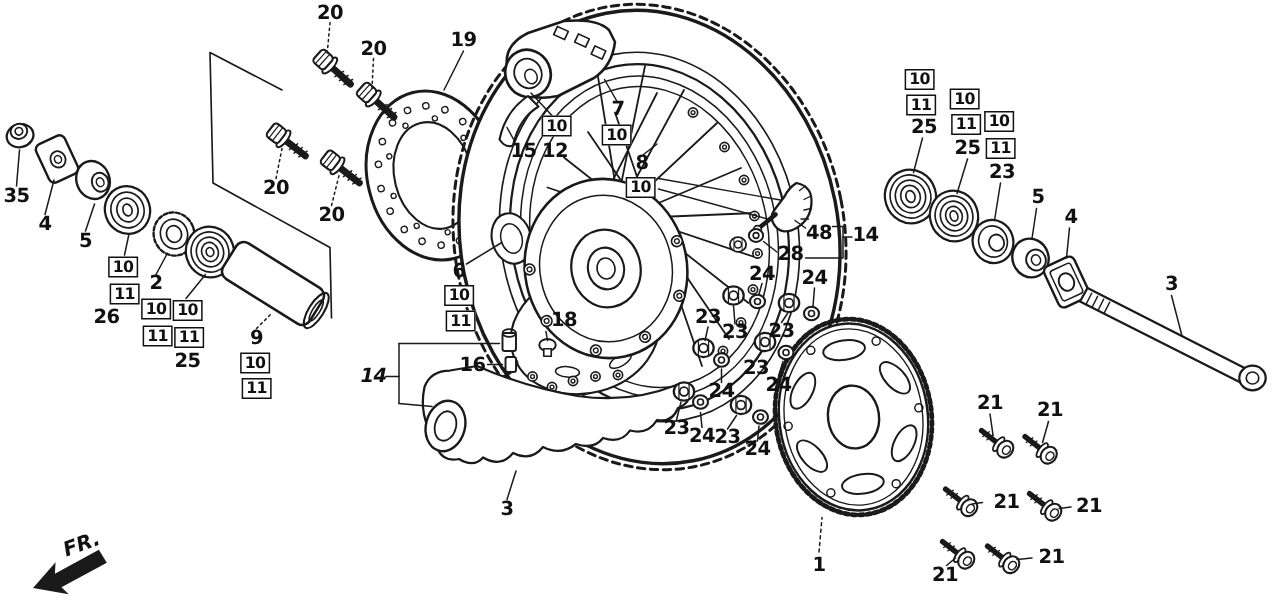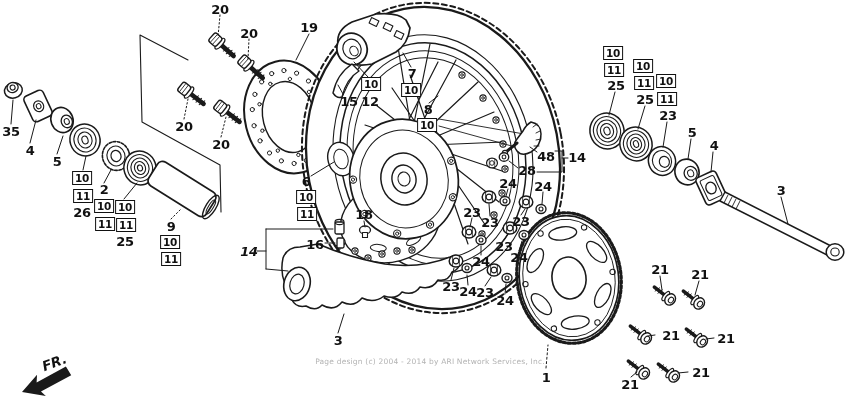--- a/index.html
+++ b/index.html
@@ -410,21 +410,21 @@
     <text class="fr-text" x="28" y="-12">FR.</text>
   </g>
 </svg>
 
 <div id="labels-layer">
       <div class="plabel" style="left: 11px; top: 131px;">35</div>
       <div class="plabel" style="left: 30px; top: 150px;">4</div>
       <div class="plabel" style="left: 57px; top: 161px;">5</div>
       <div class="plabel boxed" style="left: 82px; top: 178px;">10</div>
       <div class="plabel boxed" style="left: 83px; top: 196px;">11</div>
-      <div class="plabel" style="left: 82px; top: 212px;">26</div>
+      <div class="plabel" style="left: 71px; top: 212px;">26</div>
       <div class="plabel" style="left: 104px; top: 189px;">2</div>
       <div class="plabel boxed" style="left: 104px; top: 206px;">10</div>
       <div class="plabel boxed" style="left: 105px; top: 224px;">11</div>
       <div class="plabel boxed" style="left: 125px; top: 207px;">10</div>
       <div class="plabel boxed" style="left: 126px; top: 225px;">11</div>
       <div class="plabel" style="left: 125px; top: 241px;">25</div>
       <div class="plabel" style="left: 171px; top: 226px;">9</div>
       <div class="plabel boxed" style="left: 170px; top: 242px;">10</div>
       <div class="plabel boxed" style="left: 171px; top: 259px;">11</div>
       <div class="plabel" style="left: 220px; top: 9px;">20</div>
@@ -436,21 +436,21 @@
       <div class="plabel boxed" style="left: 371px; top: 84px;">10</div>
       <div class="plabel" style="left: 370px; top: 101px;">12</div>
       <div class="plabel" style="left: 412px; top: 73px;">7</div>
       <div class="plabel boxed" style="left: 411px; top: 90px;">10</div>
       <div class="plabel" style="left: 428px; top: 109px;">8</div>
       <div class="plabel boxed" style="left: 427px; top: 125px;">10</div>
       <div class="plabel" style="left: 306px; top: 181px;">6</div>
       <div class="plabel boxed" style="left: 306px; top: 197px;">10</div>
       <div class="plabel boxed" style="left: 307px; top: 214px;">11</div>
       <div class="plabel" style="left: 249px; top: 251px; font-style: italic;">14</div>
-      <div class="plabel" style="left: 364px; top: 214px;">18</div>
+      <div class="plabel" style="left: 376px; top: 214px;">18</div>
       <div class="plabel" style="left: 315px; top: 244px;">16</div>
       <div class="plabel" style="left: 338px; top: 340px;">3</div>
       <div class="plabel" style="left: 546px; top: 377px;">1</div>
       <div class="plabel" style="left: 546px; top: 156px;">48</div>
       <div class="plabel" style="left: 527px; top: 170px;">28</div>
       <div class="plabel" style="left: 577px; top: 157px;">14</div>
       <div class="plabel" style="left: 508px; top: 183px;">24</div>
       <div class="plabel" style="left: 543px; top: 186px;">24</div>
       <div class="plabel" style="left: 472px; top: 212px;">23</div>
       <div class="plabel" style="left: 490px; top: 222px;">23</div>
@@ -476,16 +476,15 @@
       <div class="plabel" style="left: 781px; top: 190px;">3</div>
       <div class="plabel" style="left: 660px; top: 269px;">21</div>
       <div class="plabel" style="left: 700px; top: 274px;">21</div>
       <div class="plabel" style="left: 671px; top: 335px;">21</div>
       <div class="plabel" style="left: 726px; top: 338px;">21</div>
       <div class="plabel" style="left: 630px; top: 384px;">21</div>
       <div class="plabel" style="left: 701px; top: 372px;">21</div>
     </div>
 
 <div class="copyright">
-  <div>Page design (c) 2004 - 2014 by ARI Network Services, Inc.</div>
 </div>
 
 </div>
 
 </body></html>

